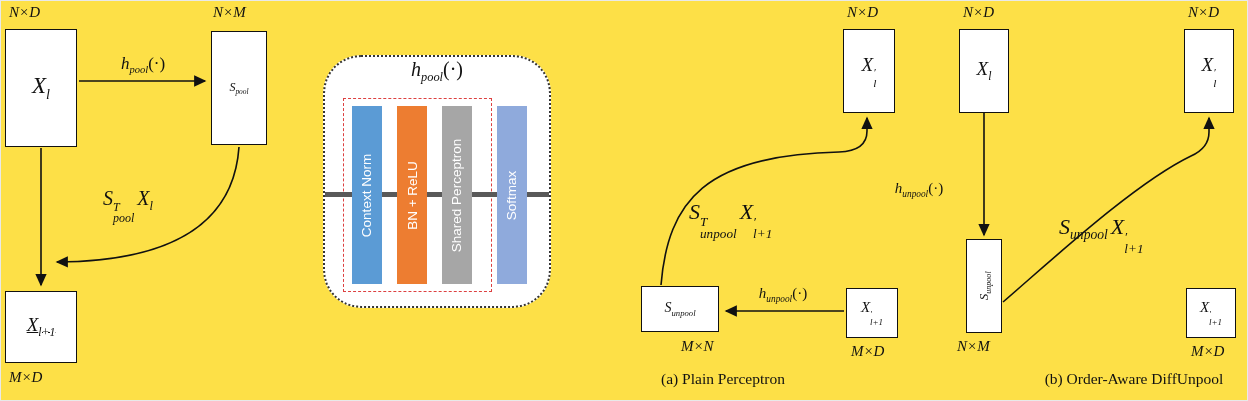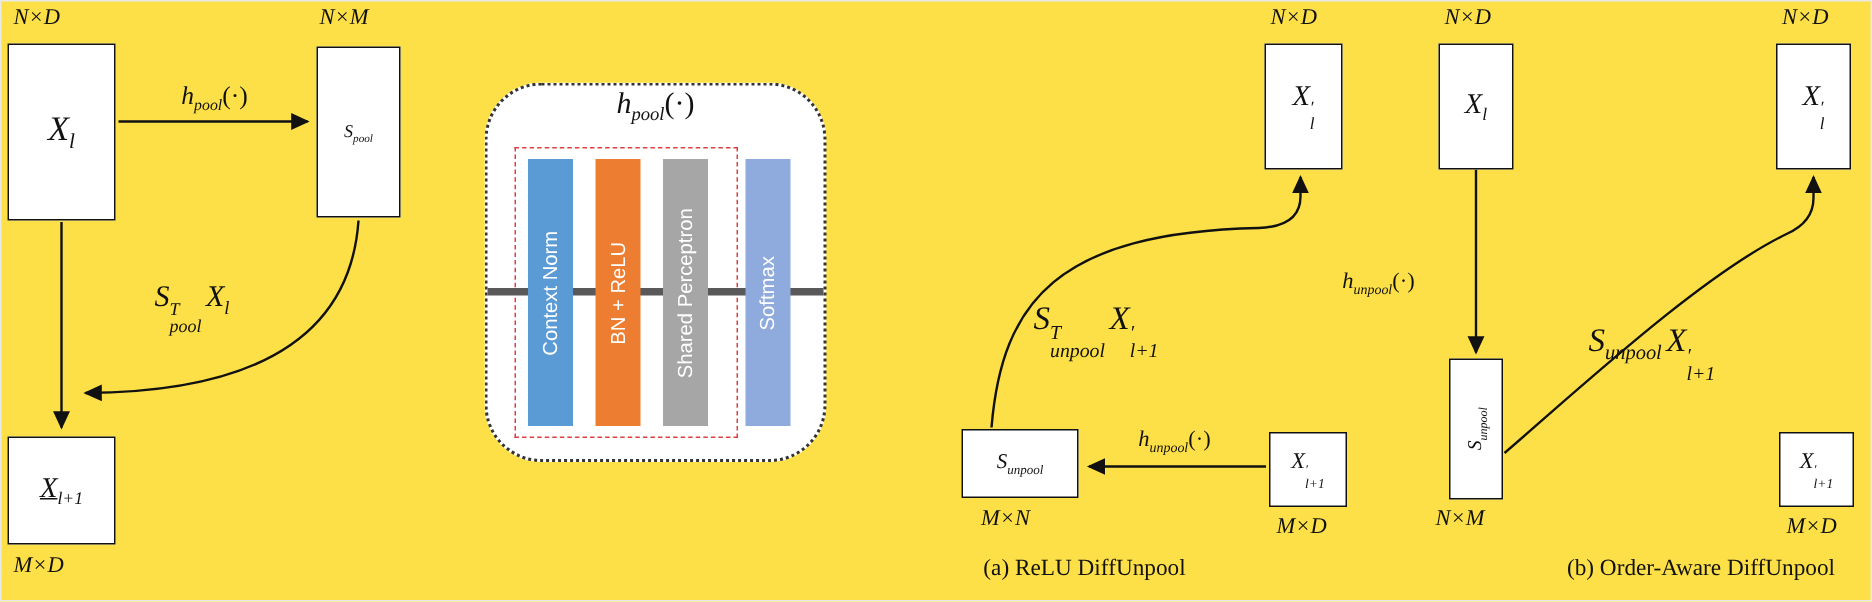--- a/index.html
+++ b/index.html
@@ -114,33 +114,33 @@
         <span>unpool</span>
       </span><span class="mx">X</span><span class="ss">
         <span>′</span>
         <span>l+1</span>
       </span>
   </div>
 
   <div class="box" style="left:640px; top:285px; width:78px; height:46px;">
     <span class="math" style="font-size:14px;"><span>S</span><sub>unpool</sub></span>
   </div>
-  <div class="lbl dim" style="left:653px; top:337px;">M×N</div>
+  <div class="lbl dim" style="left:680px; top:337px;">M×N</div>
 
   <div class="lbl math ctr" style="left:723px; top:284px; width:118px; font-size:15px;"><span>h</span><sub>unpool</sub><span class="up">(·)</span></div>
 
   <div class="box" style="left:845px; top:287px; width:52px; height:50px;">
     <span class="math" style="font-size:15px;"><span>X</span><span class="ss">
           <span>′</span>
           <span>l+1</span>
         </span></span>
   </div>
   <div class="lbl dim" style="left:850px; top:342px;">M×D</div>
 
-  <div class="caption" style="left:582px; top:369px; width:280px;">(a) ReLU DiffUnpool</div>
+  <div class="caption" style="left:582px; top:369px; width:280px;">(a) Plain Perceptron</div>
 
   <div class="lbl dim" style="left:962px; top:3px;">N×D</div>
 
   <div class="box" style="left:958px; top:28px; width:50px; height:84px;">
     <span class="math" style="font-size:19px;"><span>X</span><sub>l</sub></span>
   </div>
 
   <div class="lbl math ctr" style="left:858px; top:179px; width:120px; font-size:15px;"><span>h</span><sub>unpool</sub><span class="up">(·)</span></div>
 
   <div class="box" style="left:965px; top:238px; width:36px; height:94px;">

